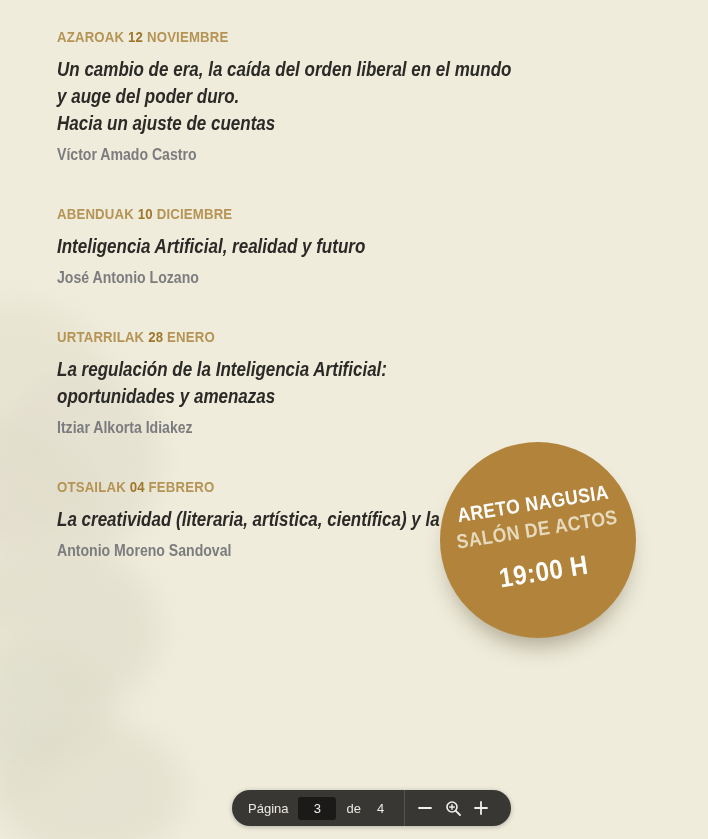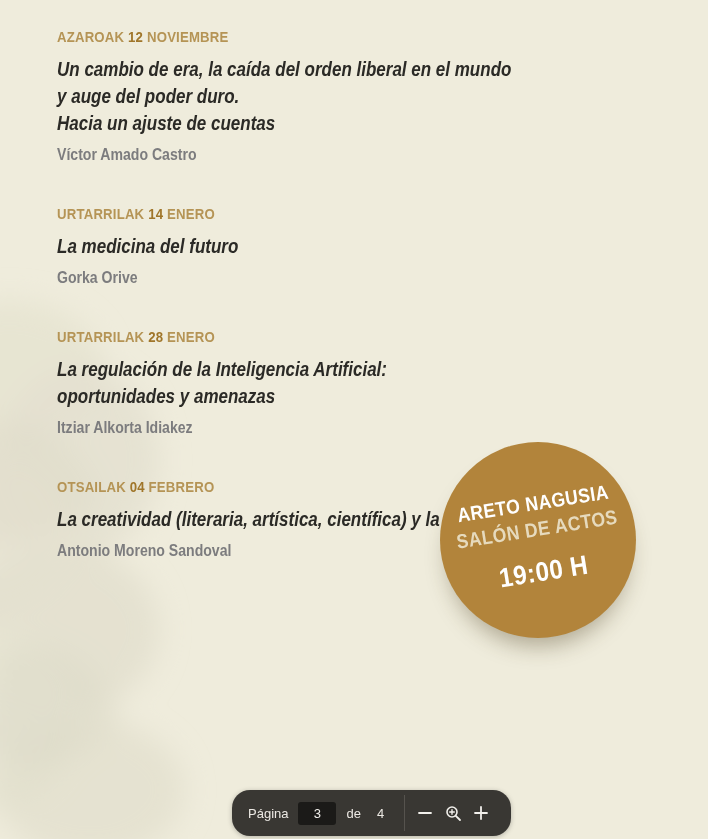--- a/index.html
+++ b/index.html
@@ -80,21 +80,21 @@
     color: #ffffff; font-weight: 800;
     font-size: 27px; line-height: 28px; letter-spacing: 0.5px;
     transform: scaleX(0.9);
     white-space: nowrap;
   }
 
   
   .toolbar {
     position: absolute;
     left: 232px; top: 790px;
-    height: 46px;
+    height: 36px;
     background: #393733;
     border-radius: 18px;
     display: flex; align-items: center;
     padding: 0 16px 0 16px;
     box-shadow: 0 1px 5px rgba(0,0,0,0.25);
     color: #ece9e4;
     font-size: 13px;
   }
   .toolbar .lbl { color: #ece9e4; }
   .page-input {
@@ -149,28 +149,28 @@
   <div class="event">
     <div class="event-date"><span>AZAROAK</span> <span class="day">12</span> <span>NOVIEMBRE</span></div>
     <div class="event-title">
         <div>Un cambio de era, la caída del orden liberal en el mundo</div>
         <div>y auge del poder duro.</div>
         <div>Hacia un ajuste de cuentas</div>
       </div>
     <div class="event-speaker">Víctor Amado Castro</div>
   </div>
 
-
-  <div class="event">
-    <div class="event-date"><span>URTARRILAK</span> <span class="day">14</span> <span>ENERO</span></div>
-    <div class="event-title">
-        <div>La medicina del futuro</div>
-      </div>
-    <div class="event-speaker">Gorka Orive</div>
-  </div>
+  <div class="event">
+    <div class="event-date"><span>ABENDUAK</span> <span class="day">10</span> <span>DICIEMBRE</span></div>
+    <div class="event-title">
+        <div>Inteligencia Artificial, realidad y futuro</div>
+      </div>
+    <div class="event-speaker">José Antonio Lozano</div>
+  </div>
+
 
   <div class="event">
     <div class="event-date"><span>URTARRILAK</span> <span class="day">28</span> <span>ENERO</span></div>
     <div class="event-title">
         <div>La regulación de la Inteligencia Artificial:</div>
         <div>oportunidades y amenazas</div>
       </div>
     <div class="event-speaker">Itziar Alkorta Idiakez</div>
   </div>
 

